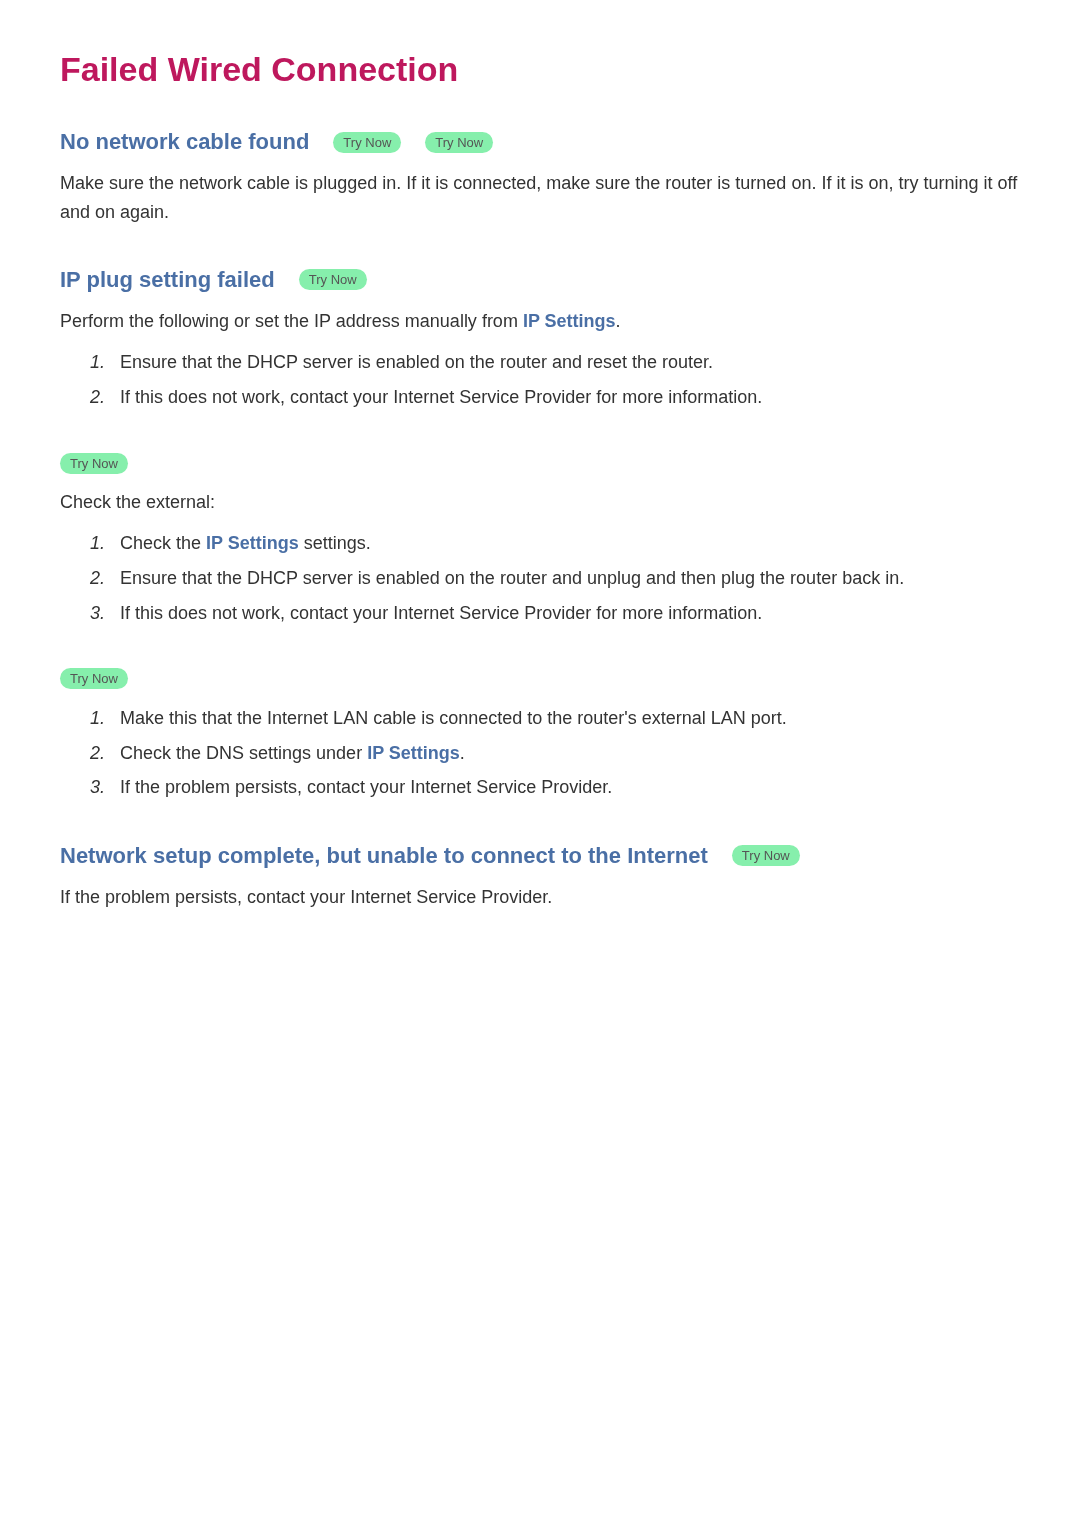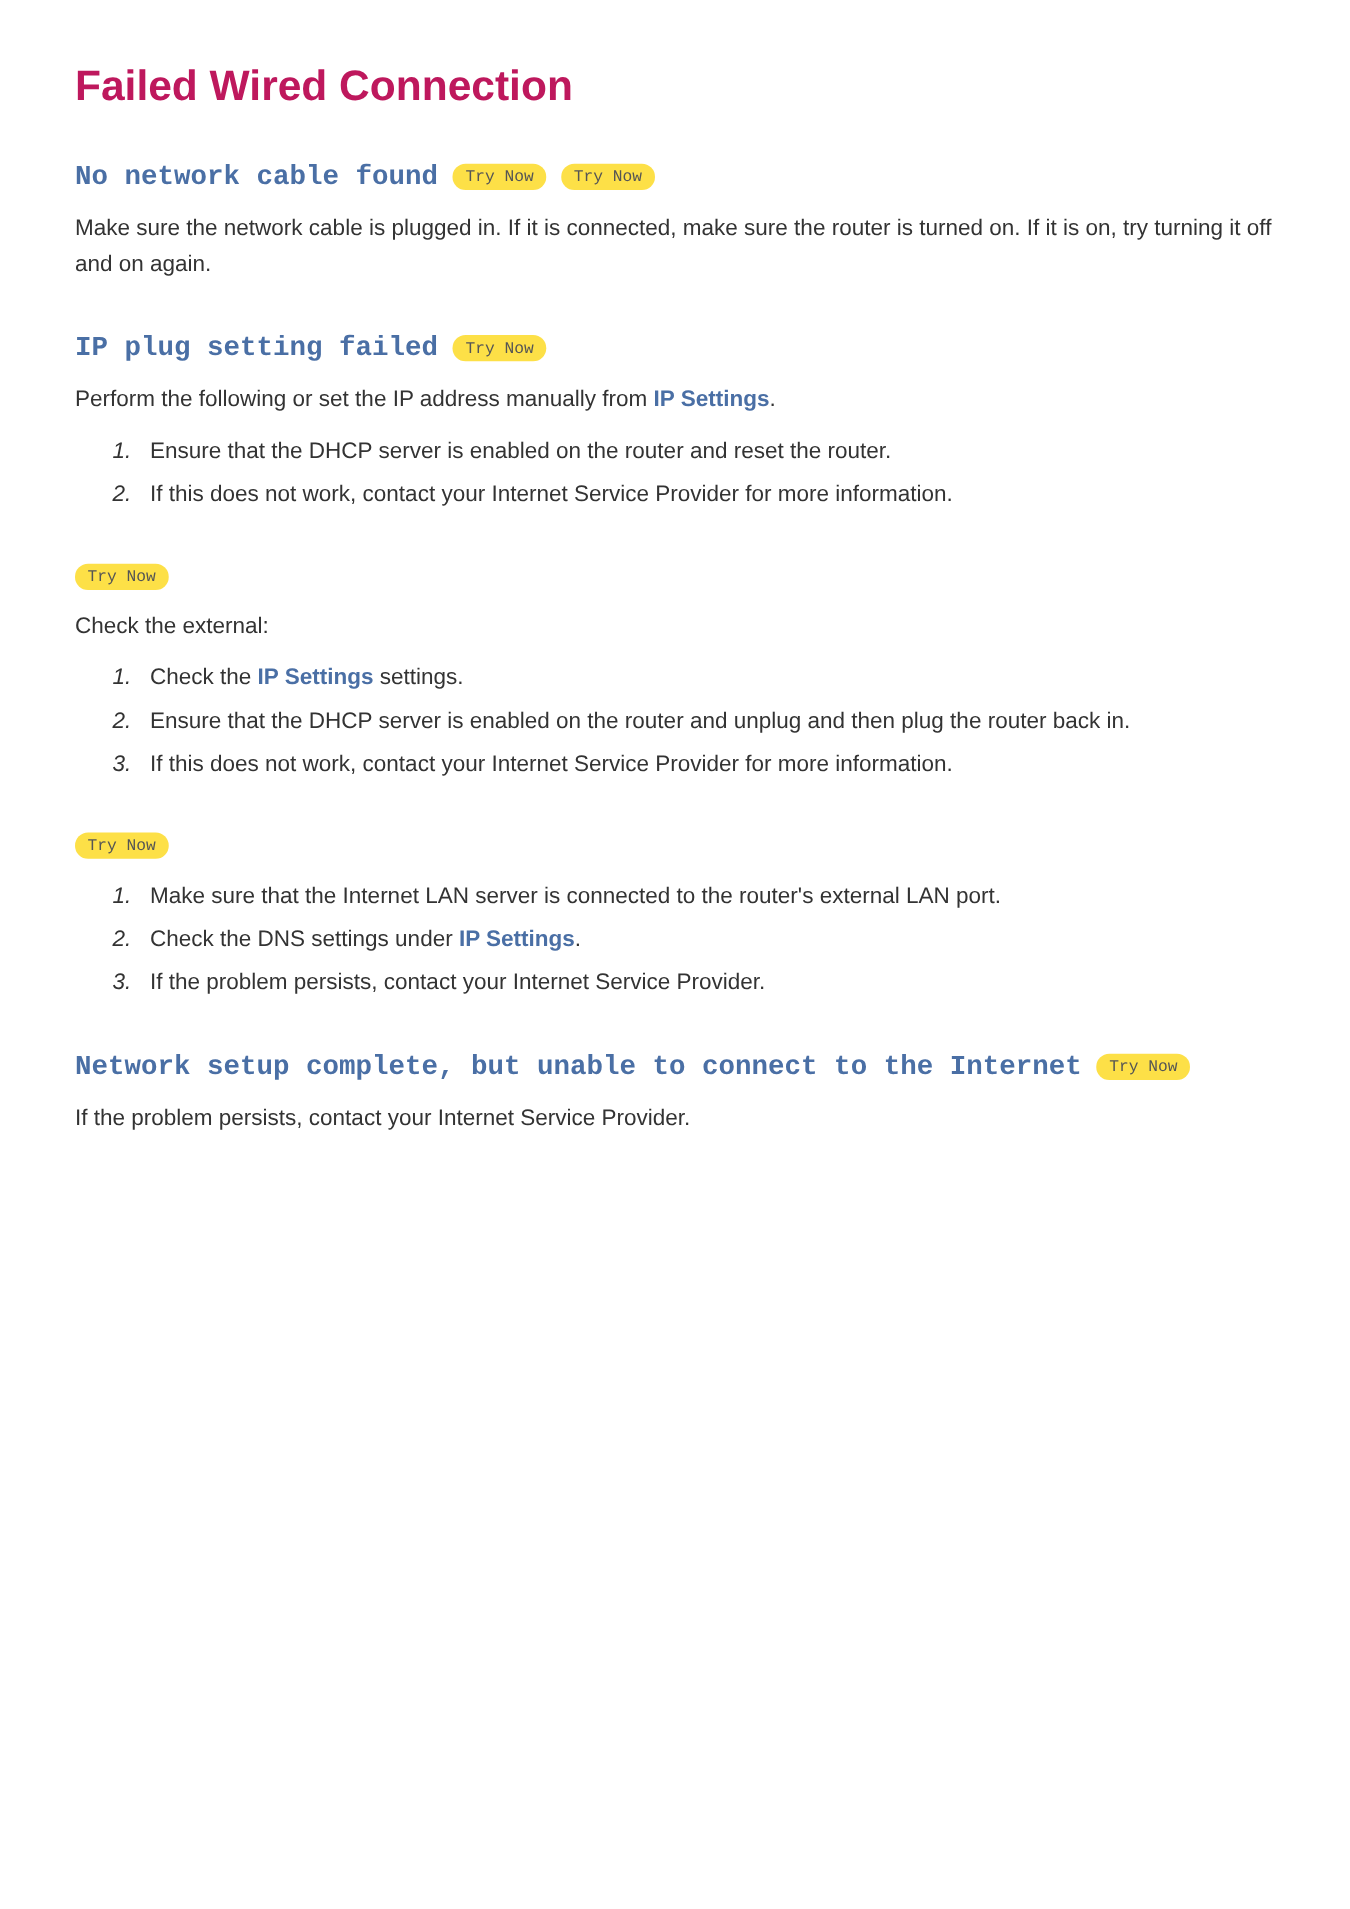--- a/index.html
+++ b/index.html
@@ -29,27 +29,26 @@
       margin-bottom: 40px;
     }
 
     .section-title {
       font-size: 22px;
       font-weight: bold;
       color: #4a6fa5;
       margin-bottom: 14px;
       display: flex;
       align-items: center;
-      gap: 12px;
-      font-family: Liberation Mono, monospace;
+      gap: 24px;
     }
 
     .try-now-btn {
       display: inline-block;
-      background: #fde047;
+      background: #86efac;
       color: #555555;
       font-size: 13px;
       padding: 3px 10px;
       border-radius: 12px;
       border: none;
       cursor: pointer;
       font-family: inherit;
       white-space: nowrap;
     }
 
@@ -144,21 +143,21 @@
   </ol>
 </div>
 
 <div class="section">
   <div class="section-title">
     <button class="try-now-btn">Try Now</button>
   </div>
   <ol class="section-list">
     <li>
       <span class="list-num">1.</span>
-      <span>Make sure that the Internet LAN server is connected to the router's external LAN port.</span>
+      <span>Make this that the Internet LAN cable is connected to the router's external LAN port.</span>
     </li>
     <li>
       <span class="list-num">2.</span>
       <span>Check the DNS settings under <a class="link">IP Settings</a>.</span>
     </li>
     <li>
       <span class="list-num">3.</span>
       <span>If the problem persists, contact your Internet Service Provider.</span>
     </li>
   </ol>

